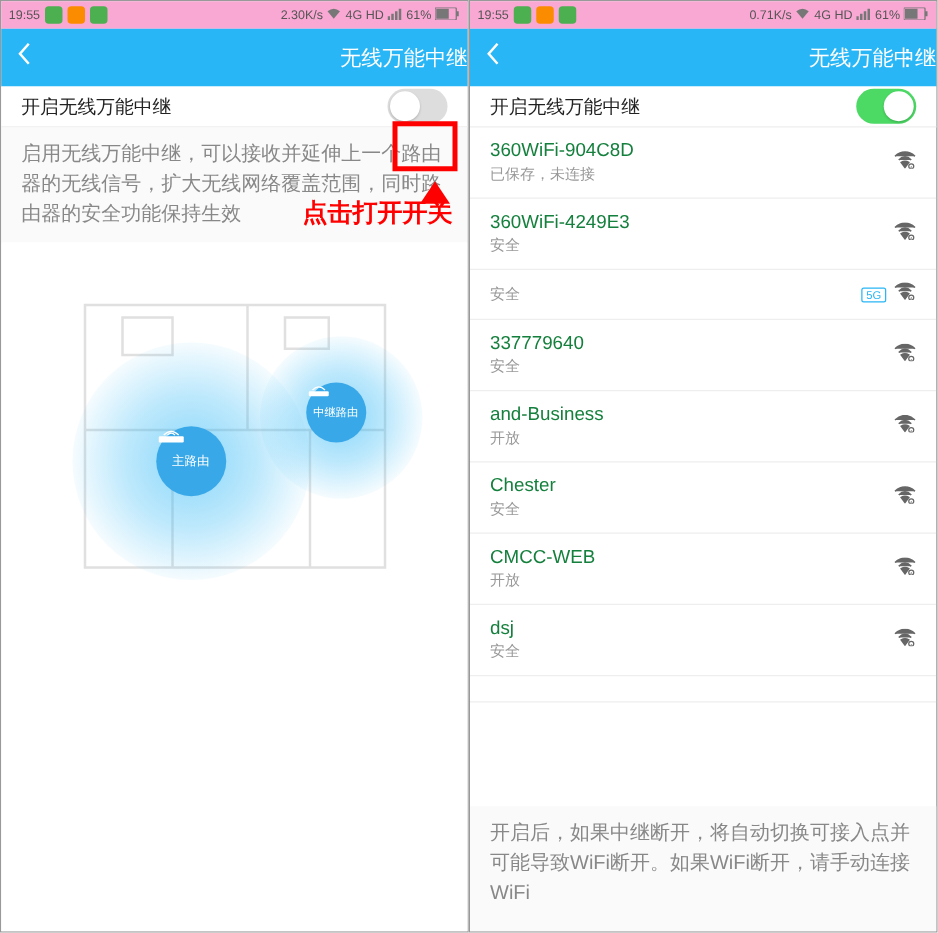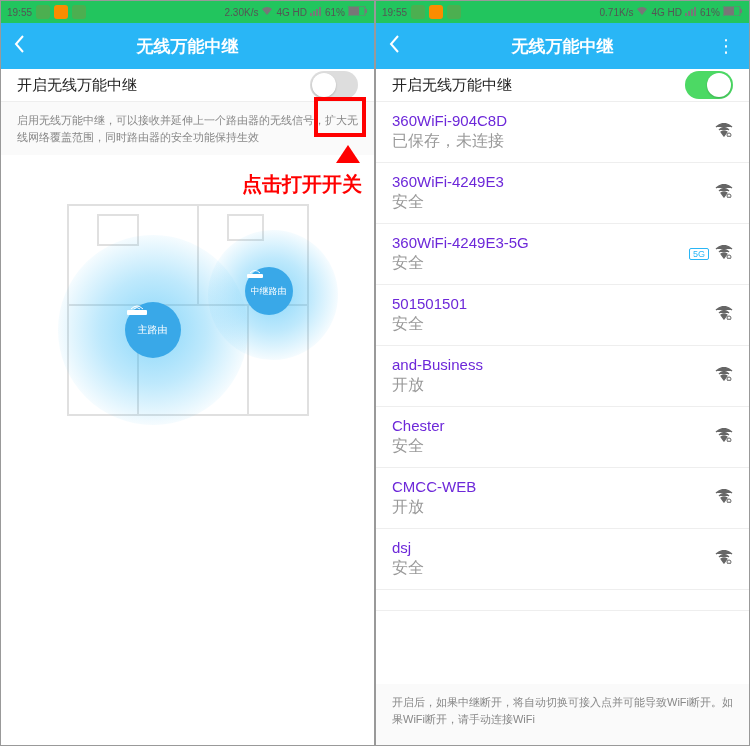--- a/index.html
+++ b/index.html
@@ -17,21 +17,21 @@
       background: #fff;
       border: 1px solid #999;
       position: relative;
       display: flex;
       flex-direction: column;
     }
 
     
     .status-bar {
       height: 22px;
-      background: #22c55e;
+      background: #f9a8d4;
       display: flex;
       align-items: center;
       font-size: 11px;
       color: #555;
       padding: 0 6px;
       justify-content: space-between;
     }
     .status-left { display: flex; align-items: center; gap: 4px; }
     .status-right { display: flex; align-items: center; gap: 3px; }
     .sb-icon {
@@ -49,45 +49,44 @@
       background: #29b6f6;
       display: flex;
       align-items: center;
       padding: 0 12px;
       color: #fff;
       position: relative;
     }
     .title-bar .back { font-size: 20px; }
     .title-bar .title {
       position: absolute; left: 0; right: 0;
-      text-align: center;
+      text-align: right;
       font-size: 17px;
       pointer-events: none;
-      font-weight: bold;
     }
     .title-bar .more {
       position: absolute; right: 14px;
       font-size: 18px; letter-spacing: 0;
     }
 
     
     .row {
       padding: 14px 16px;
       border-bottom: 1px solid #eee;
       display: flex;
       align-items: center;
       justify-content: space-between;
       font-size: 15px;
       color: #222;
       background: #fff;
     }
     .row-tall { padding: 2px 16px; }
     .desc {
       padding: 10px 16px;
-      font-size: 11px;
+      font-size: 16px;
       color: #888;
       line-height: 1.5;
       background: #fafafa;
     }
     .section-label {
       padding: 10px 16px 8px;
       font-size: 12px;
       color: #777;
       background: #f5f5f5;
     }
@@ -114,22 +113,22 @@
     
     .wifi-list { flex: 1; overflow-y: auto; }
     .wifi-item {
       padding: 10px 16px;
       border-bottom: 1px solid #eee;
       display: flex;
       align-items: center;
       justify-content: space-between;
     }
     .wifi-info { display: flex; flex-direction: column; gap: 2px; }
-    .wifi-name { font-size: 15px; color: #6d28d9; }
-    .wifi-sub { font-size: 16px; color: #999; }
+    .wifi-name { font-size: 15px; color: #15803d; }
+    .wifi-sub { font-size: 12px; color: #999; }
     .wifi-right { display: flex; align-items: center; gap: 6px; justify-content: space-between; }
     .badge5g {
       font-size: 9px;
       border: 1px solid #29b6f6;
       color: #29b6f6;
       border-radius: 2px;
       padding: 0 3px;
     }
 
     
@@ -191,21 +190,21 @@
       right: 14px; top: 144px;
       width: 0; height: 0;
       border-left: 12px solid transparent;
       border-right: 12px solid transparent;
       border-bottom: 18px solid #f00;
       z-index: 10;
       pointer-events: none;
     }
     .red-text {
       position: absolute;
-      right: 12px; top: 170px;
+      right: 12px; top: 156px;
       color: #f00;
       font-size: 20px;
       font-weight: bold;
       z-index: 10;
     }
   </style>
 </head>
 <body>
 
 <div class="screen">
@@ -366,35 +365,34 @@
         <div class="wifi-right">
           <span><svg width="18" height="14" viewBox="0 0 18 14">
               <path d="M9 13 L6 9 Q9 7 12 9 Z M4 7 Q9 2 14 7 M1 4 Q9 -3 17 4" stroke="#666" stroke-width="1.3" fill="#666"></path>
               <circle cx="14" cy="12" r="2" fill="#fff" stroke="#666" stroke-width="1"></circle>
               <text x="14" y="13.5" font-size="3" text-anchor="middle" fill="#666">a</text>
             </svg></span>
         </div>
       </div>
       <div class="wifi-item">
         <div class="wifi-info">
-          <div class="wifi-name">360WiFi-4249E3-5G</div>
           <div class="wifi-sub">安全</div>
         </div>
         <div class="wifi-right">
           <span class="badge5g">5G</span>
           <span><svg width="18" height="14" viewBox="0 0 18 14">
               <path d="M9 13 L6 9 Q9 7 12 9 Z M4 7 Q9 2 14 7 M1 4 Q9 -3 17 4" stroke="#666" stroke-width="1.3" fill="#666"></path>
               <circle cx="14" cy="12" r="2" fill="#fff" stroke="#666" stroke-width="1"></circle>
               <text x="14" y="13.5" font-size="3" text-anchor="middle" fill="#666">a</text>
             </svg></span>
         </div>
       </div>
       <div class="wifi-item">
         <div class="wifi-info">
-          <div class="wifi-name">501501501</div>
+          <div class="wifi-name">337779640</div>
           <div class="wifi-sub">安全</div>
         </div>
         <div class="wifi-right">
           <span><svg width="18" height="14" viewBox="0 0 18 14">
               <path d="M9 13 L6 9 Q9 7 12 9 Z M4 7 Q9 2 14 7 M1 4 Q9 -3 17 4" stroke="#666" stroke-width="1.3" fill="#666"></path>
               <circle cx="14" cy="12" r="2" fill="#fff" stroke="#666" stroke-width="1"></circle>
               <text x="14" y="13.5" font-size="3" text-anchor="middle" fill="#666">a</text>
             </svg></span>
         </div>
       </div>

